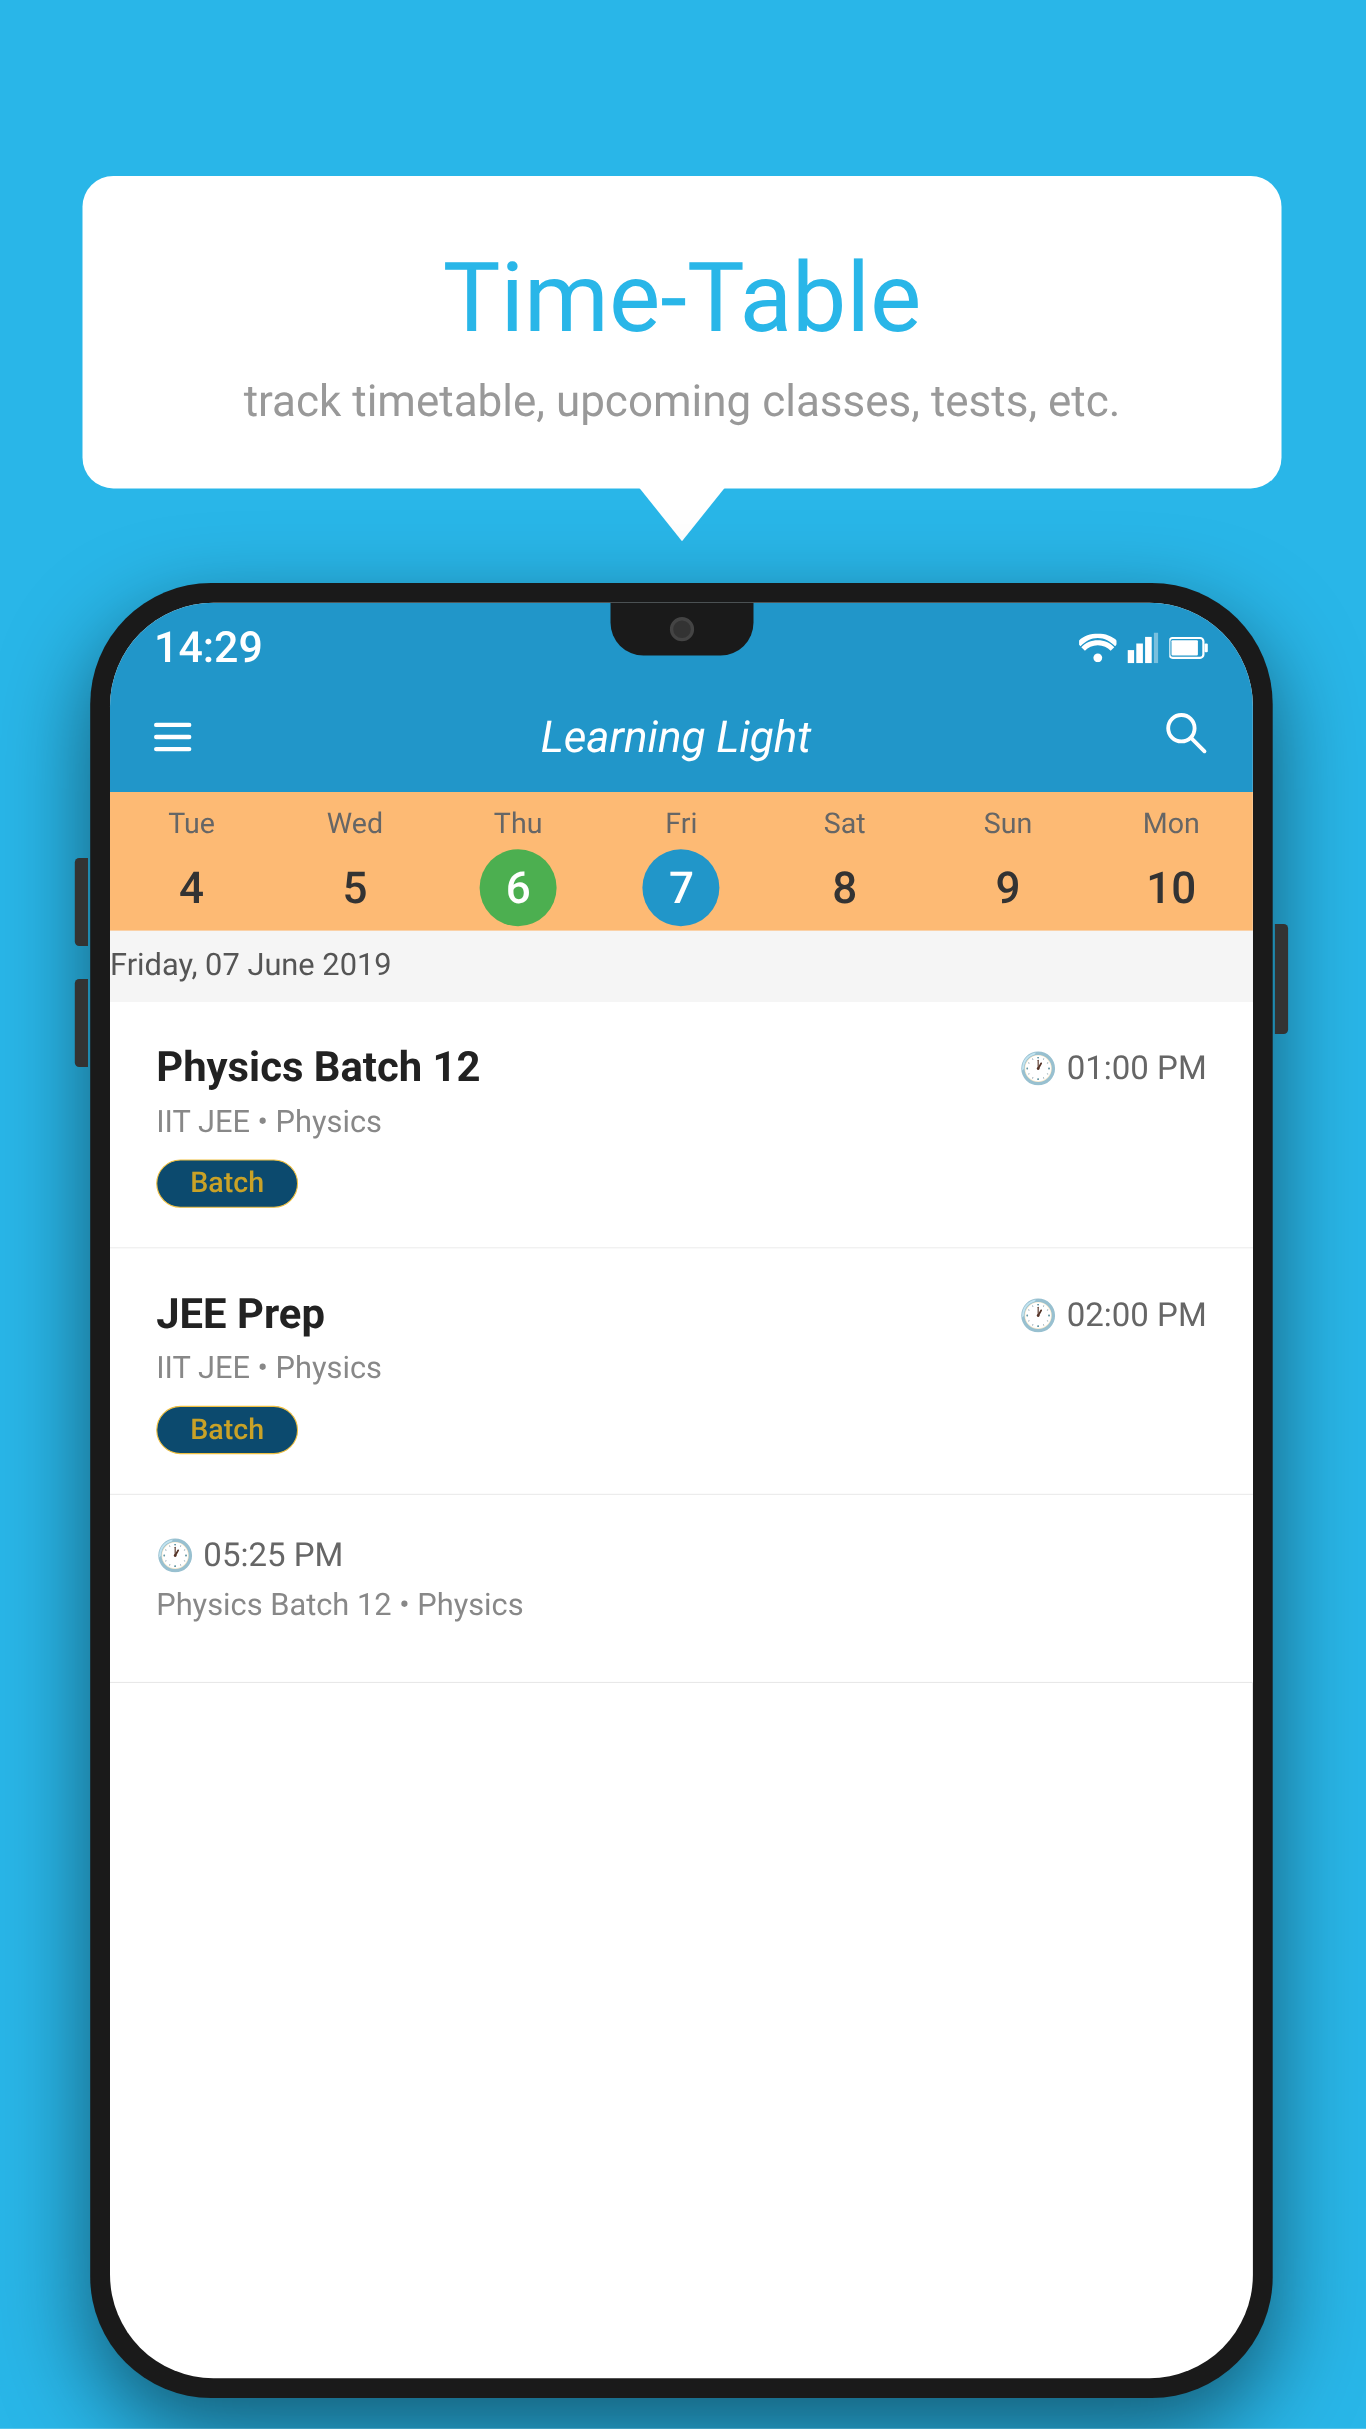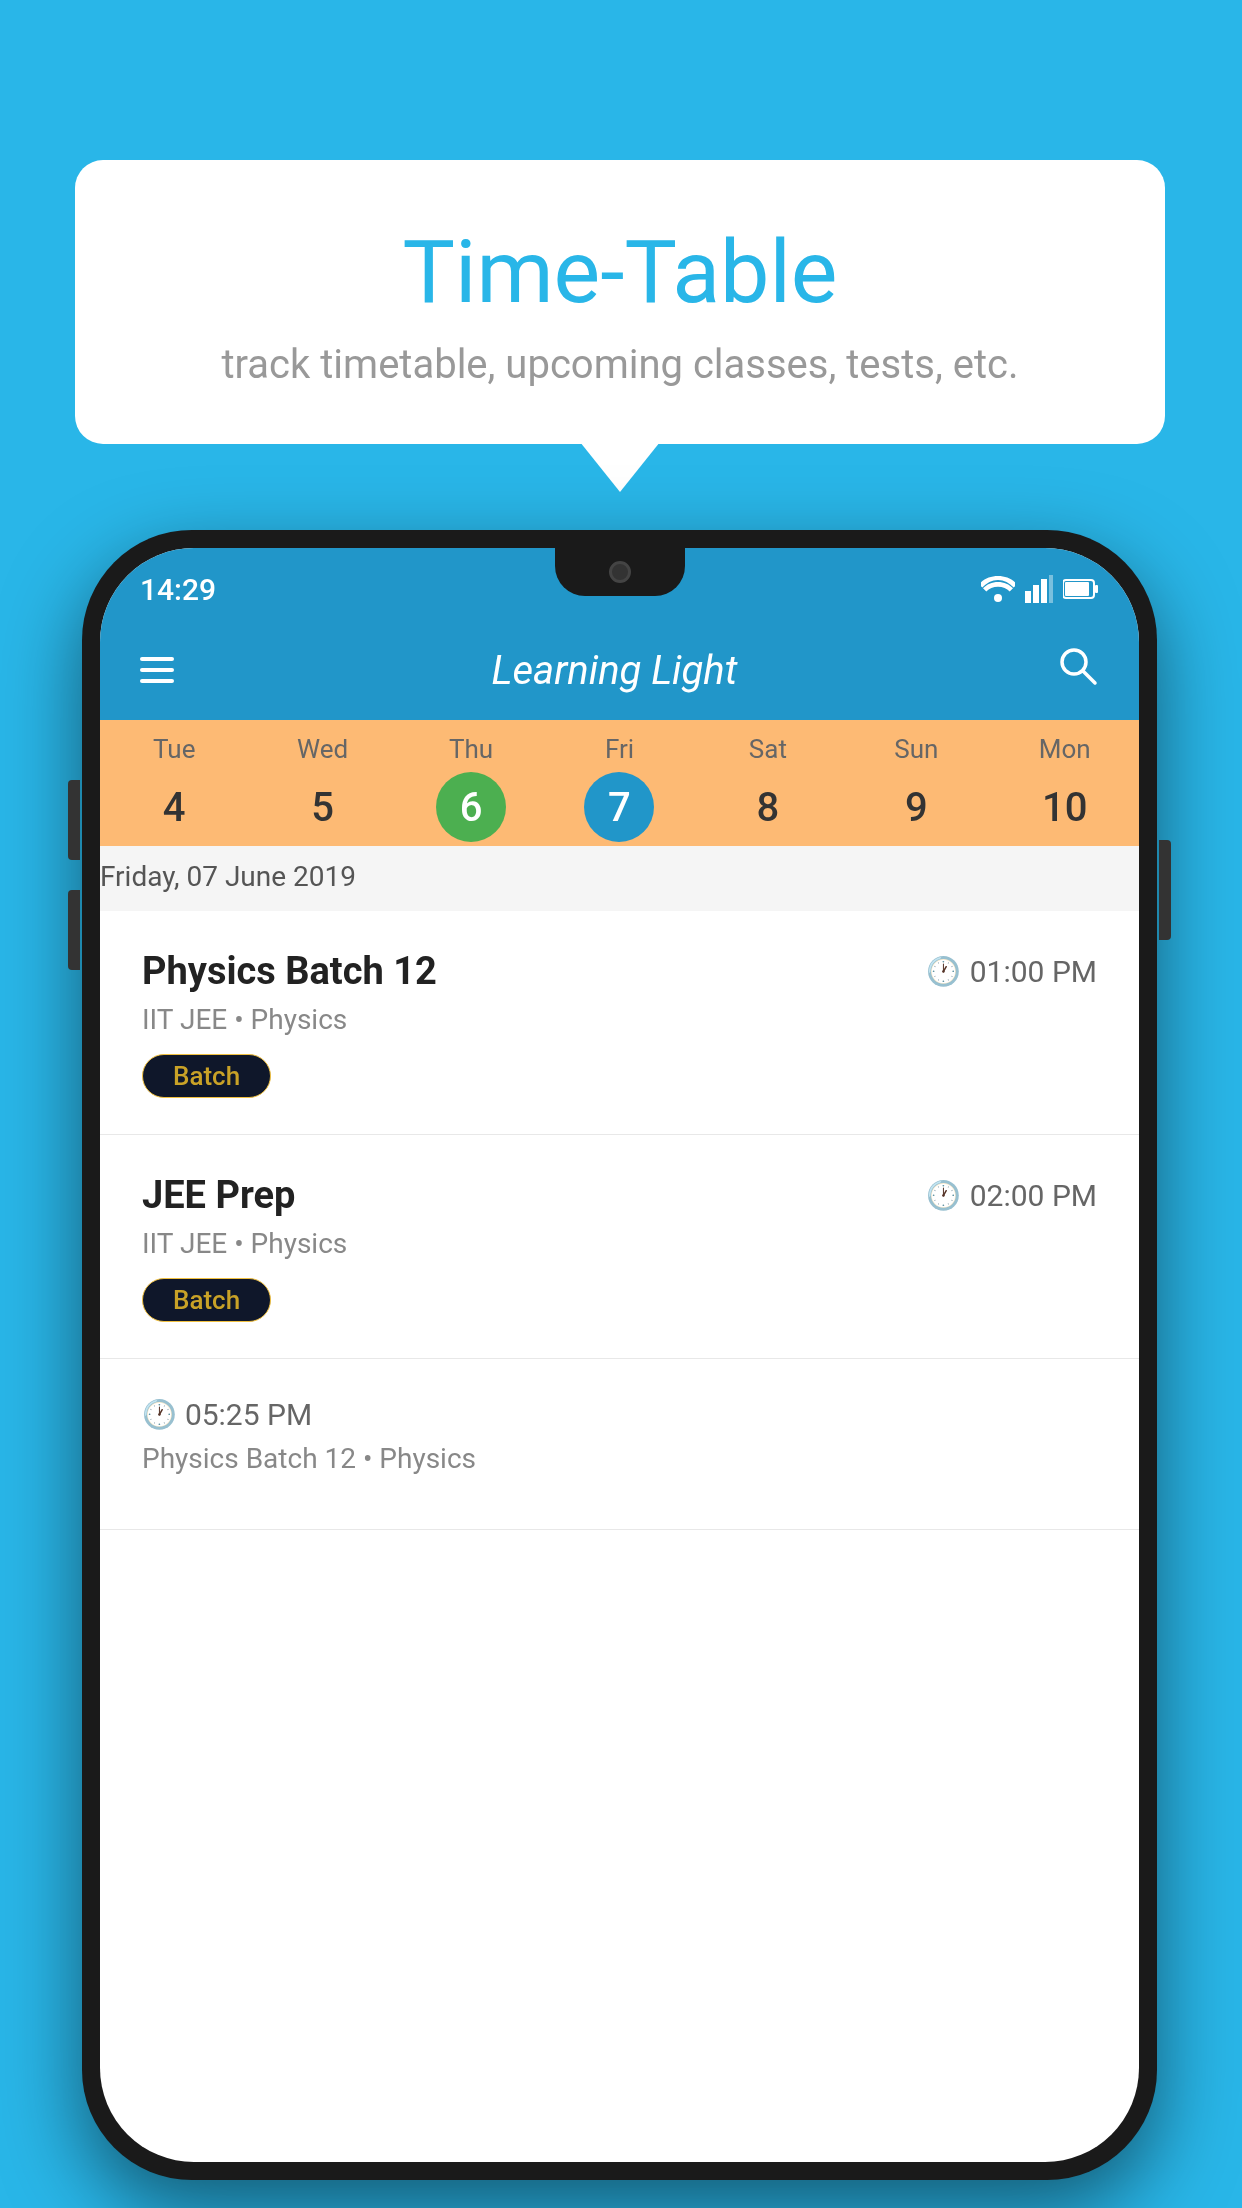--- a/index.html
+++ b/index.html
@@ -138,21 +138,21 @@
       background: #2196c9;
       height: 72px;
       display: flex;
       align-items: center;
       justify-content: space-between;
       padding: 0 40px;
       padding-top: 10px;
     }
     .status-time {
       color: white;
-      font-size: 30px;
+      font-size: 39px;
       font-weight: 500;
     }
     .status-icons {
       display: flex;
       align-items: center;
       gap: 10px;
     }
 
     
     .app-header {
@@ -266,21 +266,21 @@
       font-size: 28px;
       color: #888;
     }
     .schedule-sub {
       font-size: 28px;
       color: #888;
       margin-bottom: 18px;
     }
     .batch-badge {
       display: inline-block;
-      background: #0f172a;
+      background: #0c4a6e;
       color: #c9a227;
       border: 1.5px solid #f0c040;
       border-radius: 30px;
       padding: 6px 30px;
       font-size: 26px;
       font-weight: 500;
     }
   </style>
 </head>
 <body>

